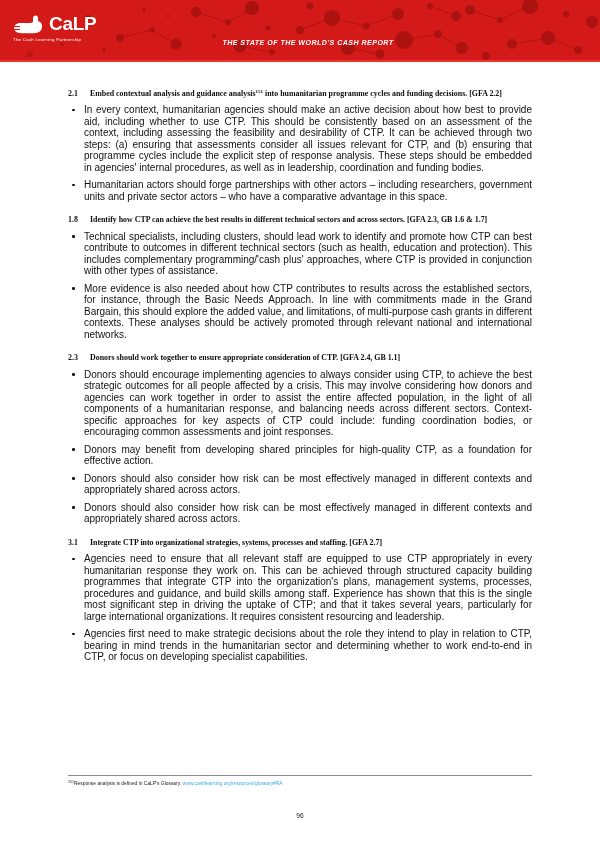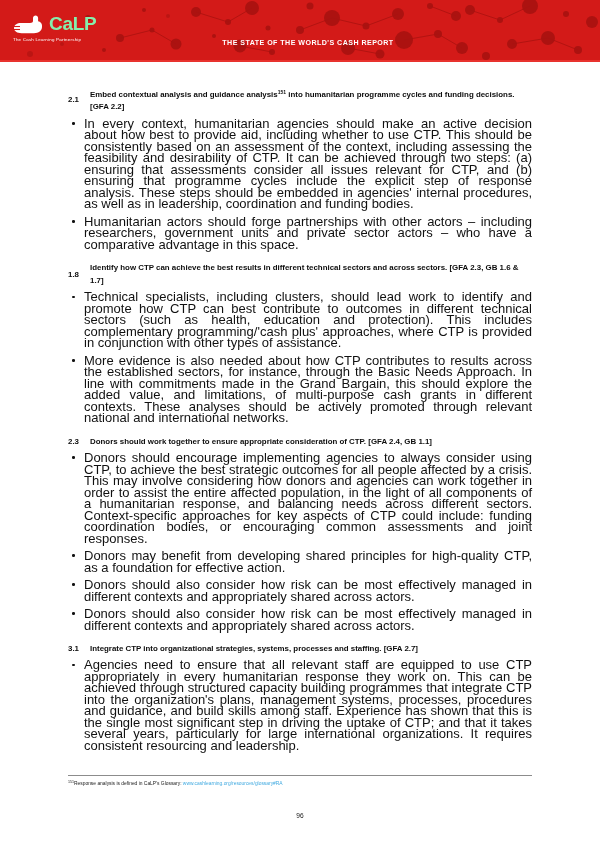--- a/index.html
+++ b/index.html
@@ -42,20 +42,21 @@
     right: 0;
     top: 39px;
     text-align: center;
     color: #ffffff;
     font-size: 7.1px;
     letter-spacing: 0.45px;
     font-weight: bold;
     font-family: "Liberation Sans", sans-serif;
     white-space: nowrap;
     z-index: 4;
+    font-style: italic;
   }
   .header-rule {
     position: absolute;
     left: 0;
     top: 60px;
     width: 600px;
     height: 2px;
     background: #e8332e;
     z-index: 3;
   }
@@ -73,21 +74,21 @@
     position: absolute;
     left: 0;
     top: 2px;
     width: 34px;
     height: 22px;
   }
   .logo-word {
     position: absolute;
     left: 37px;
     top: 0px;
-    color: #86efac;
+    color: #ffffff;
     font-size: 19px;
     font-weight: bold;
     letter-spacing: -0.3px;
     line-height: 23px;
     font-family: "Liberation Sans", sans-serif;
   }
   .logo-tag {
     position: absolute;
     left: 1px;
     top: 25px;
@@ -101,27 +102,27 @@
   
   .content {
     position: absolute;
     left: 68px;
     top: 86px;
     width: 464px;
   }
 
   .sec-head {
     display: flex;
-    align-items: center;
+    align-items: flex-end;
     font-size: 7.9px;
     font-weight: bold;
     color: #0d0d0d;
     line-height: 12.4px;
     margin-bottom: 4px;
-    font-family: Liberation Sans, sans-serif;
+    font-family: Liberation Serif, serif;
   }
   .sec-num {
     width: 22px;
     flex: 0 0 22px;
     font-weight: bold;
   }
   .sec-text {
     flex: 1 1 auto;
   }
   .sec-text sup {
@@ -133,21 +134,21 @@
 
   ul.bullets {
     list-style: none;
     margin: 0;
     padding: 0;
   }
   ul.bullets li {
     position: relative;
     padding-left: 16px;
     margin-bottom: 6px;
-    font-size: 13px;
+    font-size: 10px;
     line-height: 11.5px;
     color: #111111;
     text-align: justify;
     font-family: "Liberation Sans", sans-serif;
   }
   ul.bullets li:last-child { margin-bottom: 0; }
   ul.bullets li::before {
     content: "";
     position: absolute;
     left: 4px;
@@ -320,20 +321,21 @@
       </ul>
     </div>
 
     <div class="block">
       <div class="sec-head gap-top">
         <span class="sec-num">3.1</span>
         <span class="sec-text">Integrate CTP into organizational strategies, systems, processes and staffing. [GFA 2.7]</span>
       </div>
       <ul class="bullets">
         <li class="tight">Agencies need to ensure that all relevant staff are equipped to use CTP appropriately in every humanitarian response they work on. This can be achieved through structured capacity building programmes that integrate CTP into the organization's plans, management systems, processes, procedures and guidance, and build skills among staff. Experience has shown that this is the single most significant step in driving the uptake of CTP; and that it takes several years, particularly for large international organizations. It requires consistent resourcing and leadership.</li>
+        <li>Agencies first need to make strategic decisions about the role they intend to play in relation to CTP, bearing in mind trends in the humanitarian sector and determining whether to work end-to-end in CTP, or focus on developing specialist capabilities.</li>
       </ul>
     </div>
 
   </div>
 
   <div class="footnote-wrap">
     <div class="footnote-rule"></div>
     <div class="footnote"><sup>151</sup><span>Response analysis is defined in CaLP's Glossary: </span><span class="url">www.cashlearning.org/resources/glossary#RA</span></div>
   </div>
 

